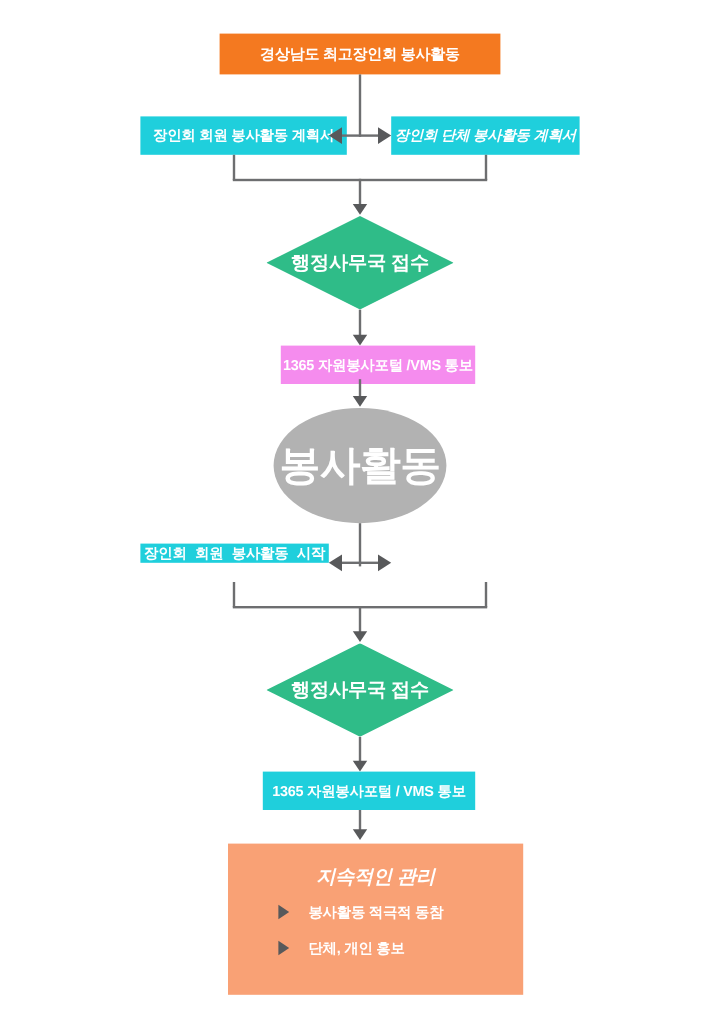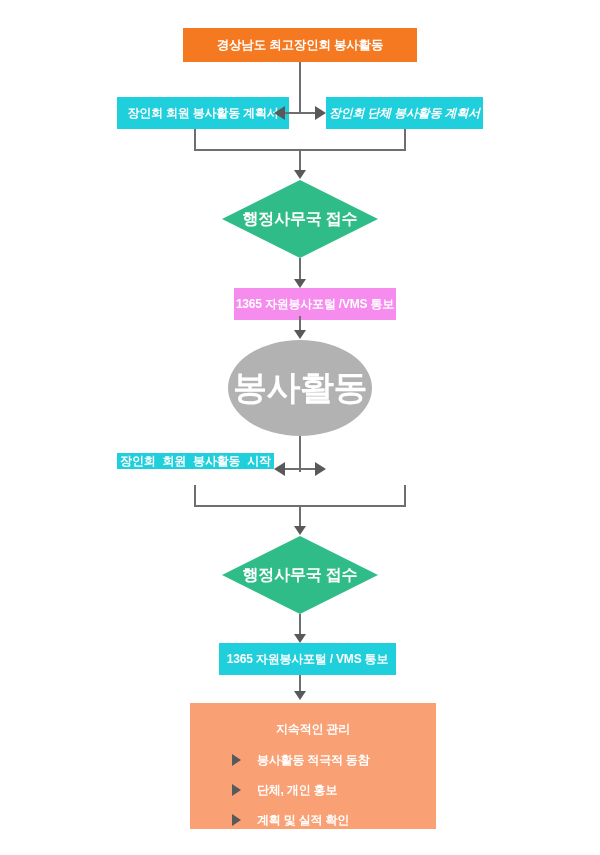--- a/index.html
+++ b/index.html
@@ -91,23 +91,24 @@
     background: #F9A175;
     box-sizing: border-box;
     color: #ffffff;
   }
   .panel-title {
     position: absolute;
     left: 0;
     right: 0;
     top: 18px;
     text-align: center;
-    font-size: 12px;
-    font-weight: bold;
-    letter-spacing: -0.2px;
+    font-size: 16px;
+    font-weight: bold;
+    letter-spacing: -0.2px;
+    font-style: italic;
   }
   .panel-list {
     position: absolute;
     left: 42px;
     top: 44px;
     right: 10px;
   }
   .panel-item {
     display: flex;
     align-items: center;
@@ -258,21 +259,17 @@
       <div class="panel-item">
         <span class="bullet-tri"></span>
         <span class="panel-item-text">봉사활동 적극적 동참</span>
       </div>
 
       <div class="panel-item">
         <span class="bullet-tri"></span>
         <span class="panel-item-text">단체, 개인 홍보</span>
       </div>
 
-      <div class="panel-item">
-        <span class="bullet-tri"></span>
-        <span class="panel-item-text">계획 및 실적 확인</span>
-      </div>
 
     </div>
   </div>
 
 </div>
 
 </body></html>

